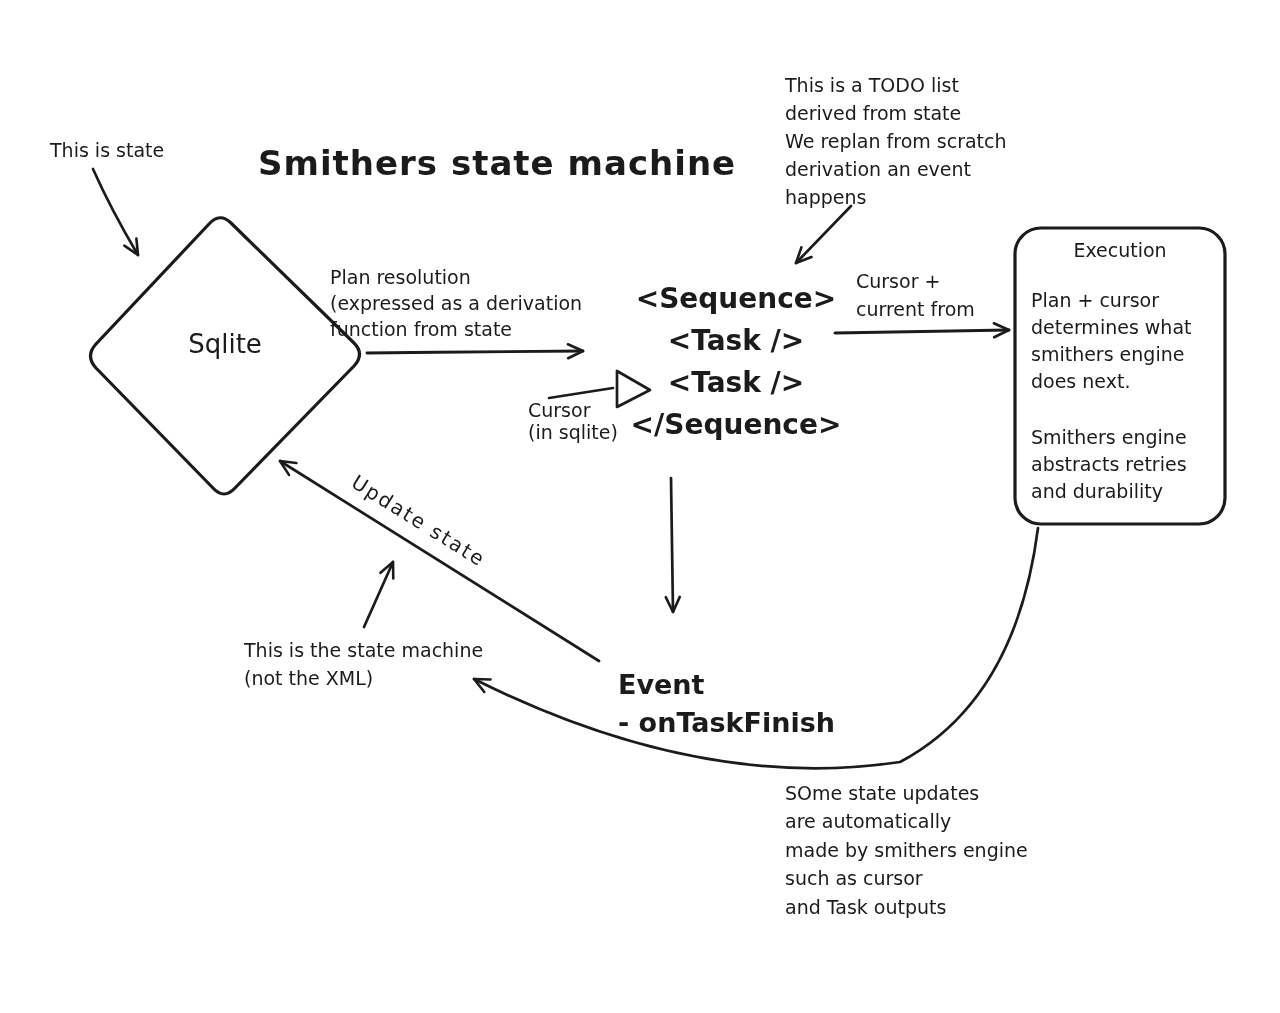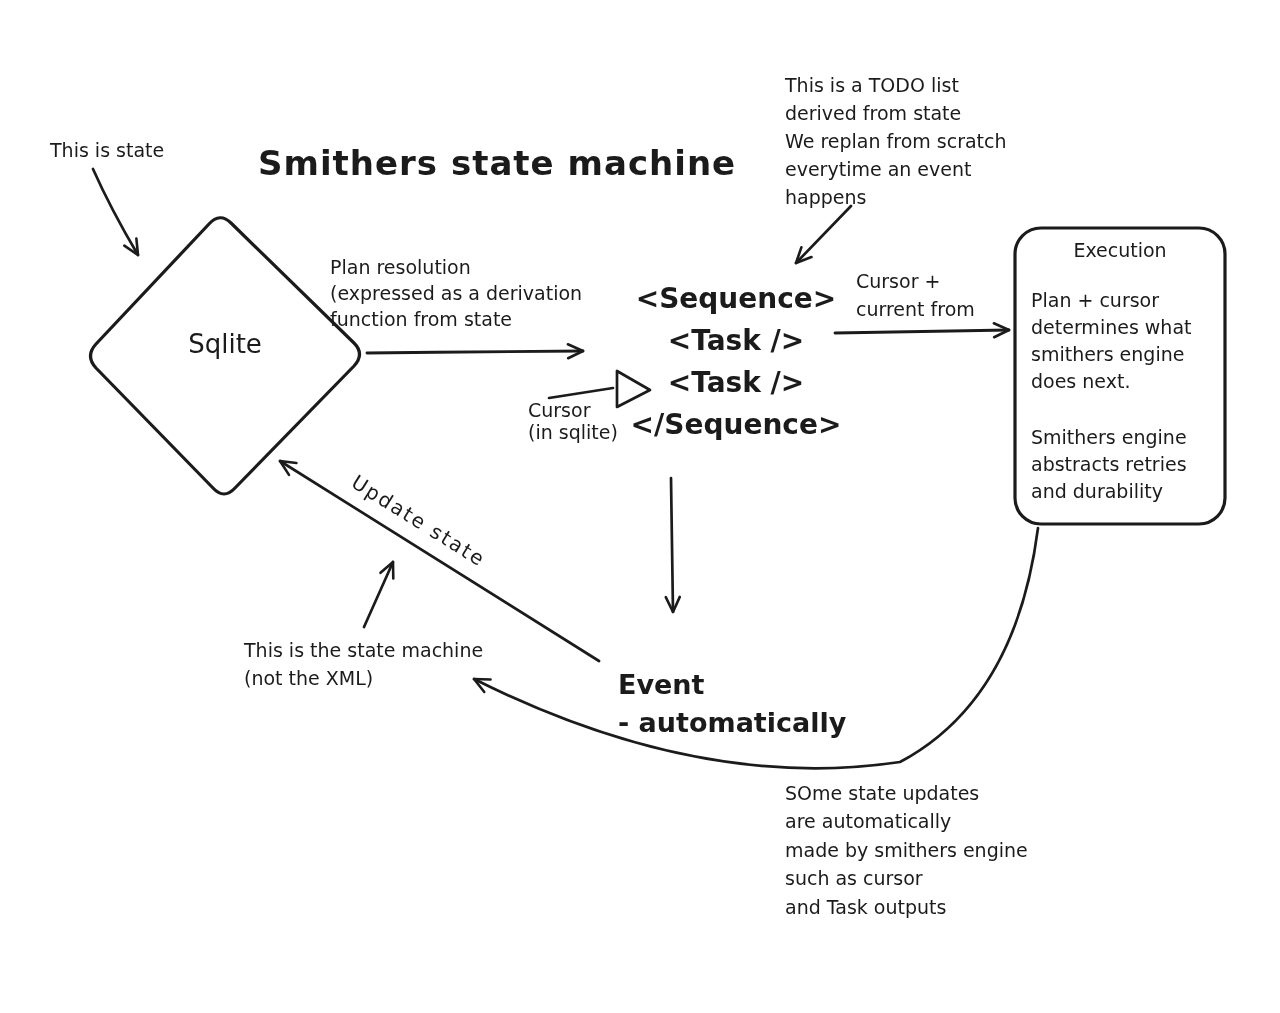--- a/index.html
+++ b/index.html
@@ -64,25 +64,25 @@
   </svg>
 
   <div class="txt title" style="left:258px; top:143px;">Smithers state machine</div>
 
   <div class="txt note" style="left:50px; top:136px;">This is state</div>
 
   <div class="txt note" style="left:785px; top:71px;">
     <span class="ln">This is a TODO list</span>
     <span class="ln">derived from state</span>
     <span class="ln">We replan from scratch</span>
-    <span class="ln">everytime an event</span>
+    <span class="ln">derivation an event</span>
     <span class="ln">happens</span>
   </div>
 
-  <div class="txt note-tight" style="left:330px; top:254px;">
+  <div class="txt note-tight" style="left:330px; top:264px;">
     <span class="ln">Plan resolution</span>
     <span class="ln">(expressed as a derivation</span>
     <span class="ln">function from state</span>
   </div>
 
   <div class="txt node-label" style="left:85px; top:331px; width:280px; text-align:center;">Sqlite</div>
 
   <div class="txt xml" style="left:611px; top:278px;">
     <span class="ln">&lt;Sequence&gt;</span>
     <span class="ln">&lt;Task /&gt;</span>
@@ -108,21 +108,21 @@
     <span class="ln">does next.</span>
   </div>
   <div class="txt exec-body" style="left:1031px; top:424px;">
     <span class="ln">Smithers engine</span>
     <span class="ln">abstracts retries</span>
     <span class="ln">and durability</span>
   </div>
 
   <div class="txt event" style="left:618px; top:625px;margin-top:41px;">
     <span class="ln">Event</span>
-    <span class="ln">- automatically</span>
+    <span class="ln">- onTaskFinish</span>
   </div>
 
   <div class="txt rotated" style="left:360px; top:470px;">Update state</div>
 
   <div class="txt note" style="left:244px; top:636px;">
     <span class="ln">This is the state machine</span>
     <span class="ln">(not the XML)</span>
   </div>
 
   <div class="txt note-xl" style="left:785px; top:779px;">

